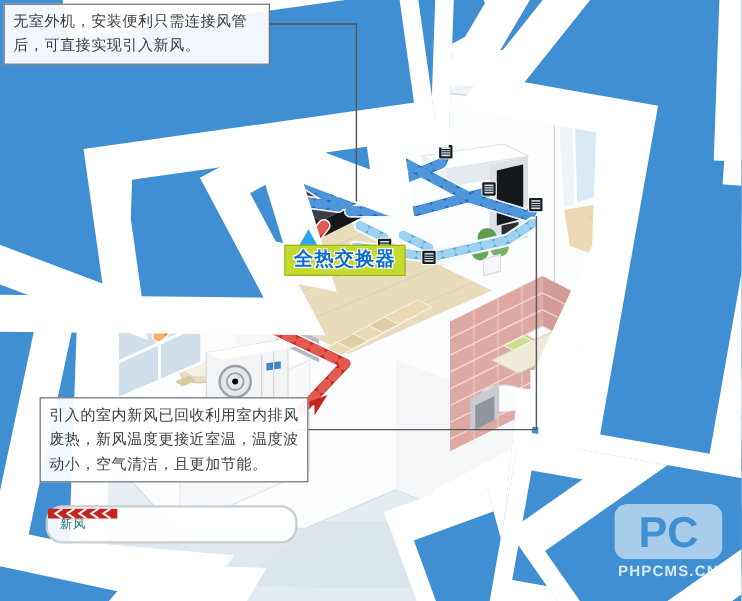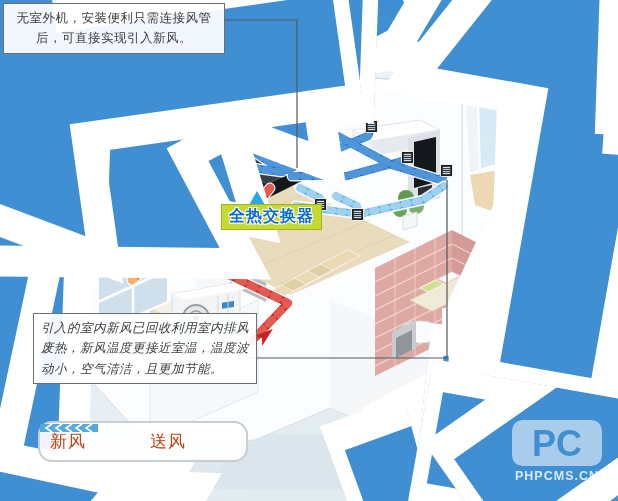--- a/index.html
+++ b/index.html
@@ -21,37 +21,37 @@
   .core-exhaust{stroke:var(--c-exhaust);stroke-width:8;}
   .dash-exhaust{stroke:#ffb067;stroke-width:8;stroke-dasharray:5 8;}
   .wallline{stroke:#d3d9de;stroke-width:1;fill:none;}
   .plank{stroke:#d9c79d;stroke-width:.8;opacity:.7;}
   
   .callout{
     position:absolute;background:rgba(255,255,255,.93);
     border:1px solid var(--c-callout-border);color:var(--c-callout-text);
     font-size:12.5px;line-height:1.62;padding:4px 7px;letter-spacing:.5px;
   }
-  .callout-top{left:3px;top:3px;width:206px;text-align:center;}
-  .callout-bottom{left:33px;top:313px;width:208px;font-style:italic;}
+  .callout-top{left:3px;top:3px;width:206px;}
+  .callout-bottom{left:33px;top:331px;width:208px;}
   
   .exch-label{
-    position:absolute;left:221px;top:204px;padding:1px 7px 2px;
+    position:absolute;left:237px;top:204px;padding:1px 7px 2px;
     background:var(--c-label-bg);border:1px solid #9cb51c;
     color:var(--c-label-text);font-size:16px;font-weight:bold;letter-spacing:1px;
     text-shadow:-1px -1px 0 #fff,1px -1px 0 #fff,-1px 1px 0 #fff,1px 1px 0 #fff;
   }
   
   .legend{
     position:absolute;left:38px;top:421px;width:186px;
     background:rgba(255,255,255,.92);border:2px solid #c9ced3;border-radius:14px;
     padding:7px 10px;display:grid;grid-template-columns:1fr 1fr;grid-gap:7px 14px;
   }
   .legend-item{display:flex;align-items:center;gap:6px;}
-  .legend-item span{font-size:17px;color:#c2410c;letter-spacing:1px;white-space:nowrap;}
+  .legend-item span{font-size:10px;color:#0f766e;letter-spacing:1px;white-space:nowrap;}
   .strip-rect{fill:currentColor;}
 </style>
 </head>
 <body>
 
 <div class="stage" style="--c-fresh: #c62420; --c-exhaust: #f37b21; --c-return: #1a67bc; --c-supply: #55aadd; --c-arrow: #3f8fd2; --c-label-bg: #c5d92f; --c-label-text: #0b6cd3; --c-callout-border: #6b6f73; --c-callout-text: #3a3d40;">
 
 <svg width="618" height="501" viewBox="0 0 618 501">
   <defs>
 
@@ -388,22 +388,15 @@
 </div>
 
 <div class="legend">
   <div class="legend-item">
     <svg width="58" height="10" style="color: rgb(198, 36, 32);">
           <rect class="strip-rect" y="1" width="58" height="8" rx="1"></rect>
           <path d="M12,1 6,5 12,9 M22,1 16,5 22,9 M32,1 26,5 32,9 M42,1 36,5 42,9 M52,1 46,5 52,9" stroke="#ffffff" stroke-width="1.6" fill="none"></path>
         </svg>
     <span>新风</span>
   </div>
-  <div class="legend-item">
-    <svg width="58" height="10" style="color: rgb(85, 170, 221);">
-          <rect class="strip-rect" y="1" width="58" height="8" rx="1"></rect>
-          <path d="M12,1 6,5 12,9 M22,1 16,5 22,9 M32,1 26,5 32,9 M42,1 36,5 42,9 M52,1 46,5 52,9" stroke="#ffffff" stroke-width="1.6" fill="none"></path>
-        </svg>
-    <span>送风</span>
-  </div>
 </div>
 
 </div>
 
 </body></html>

